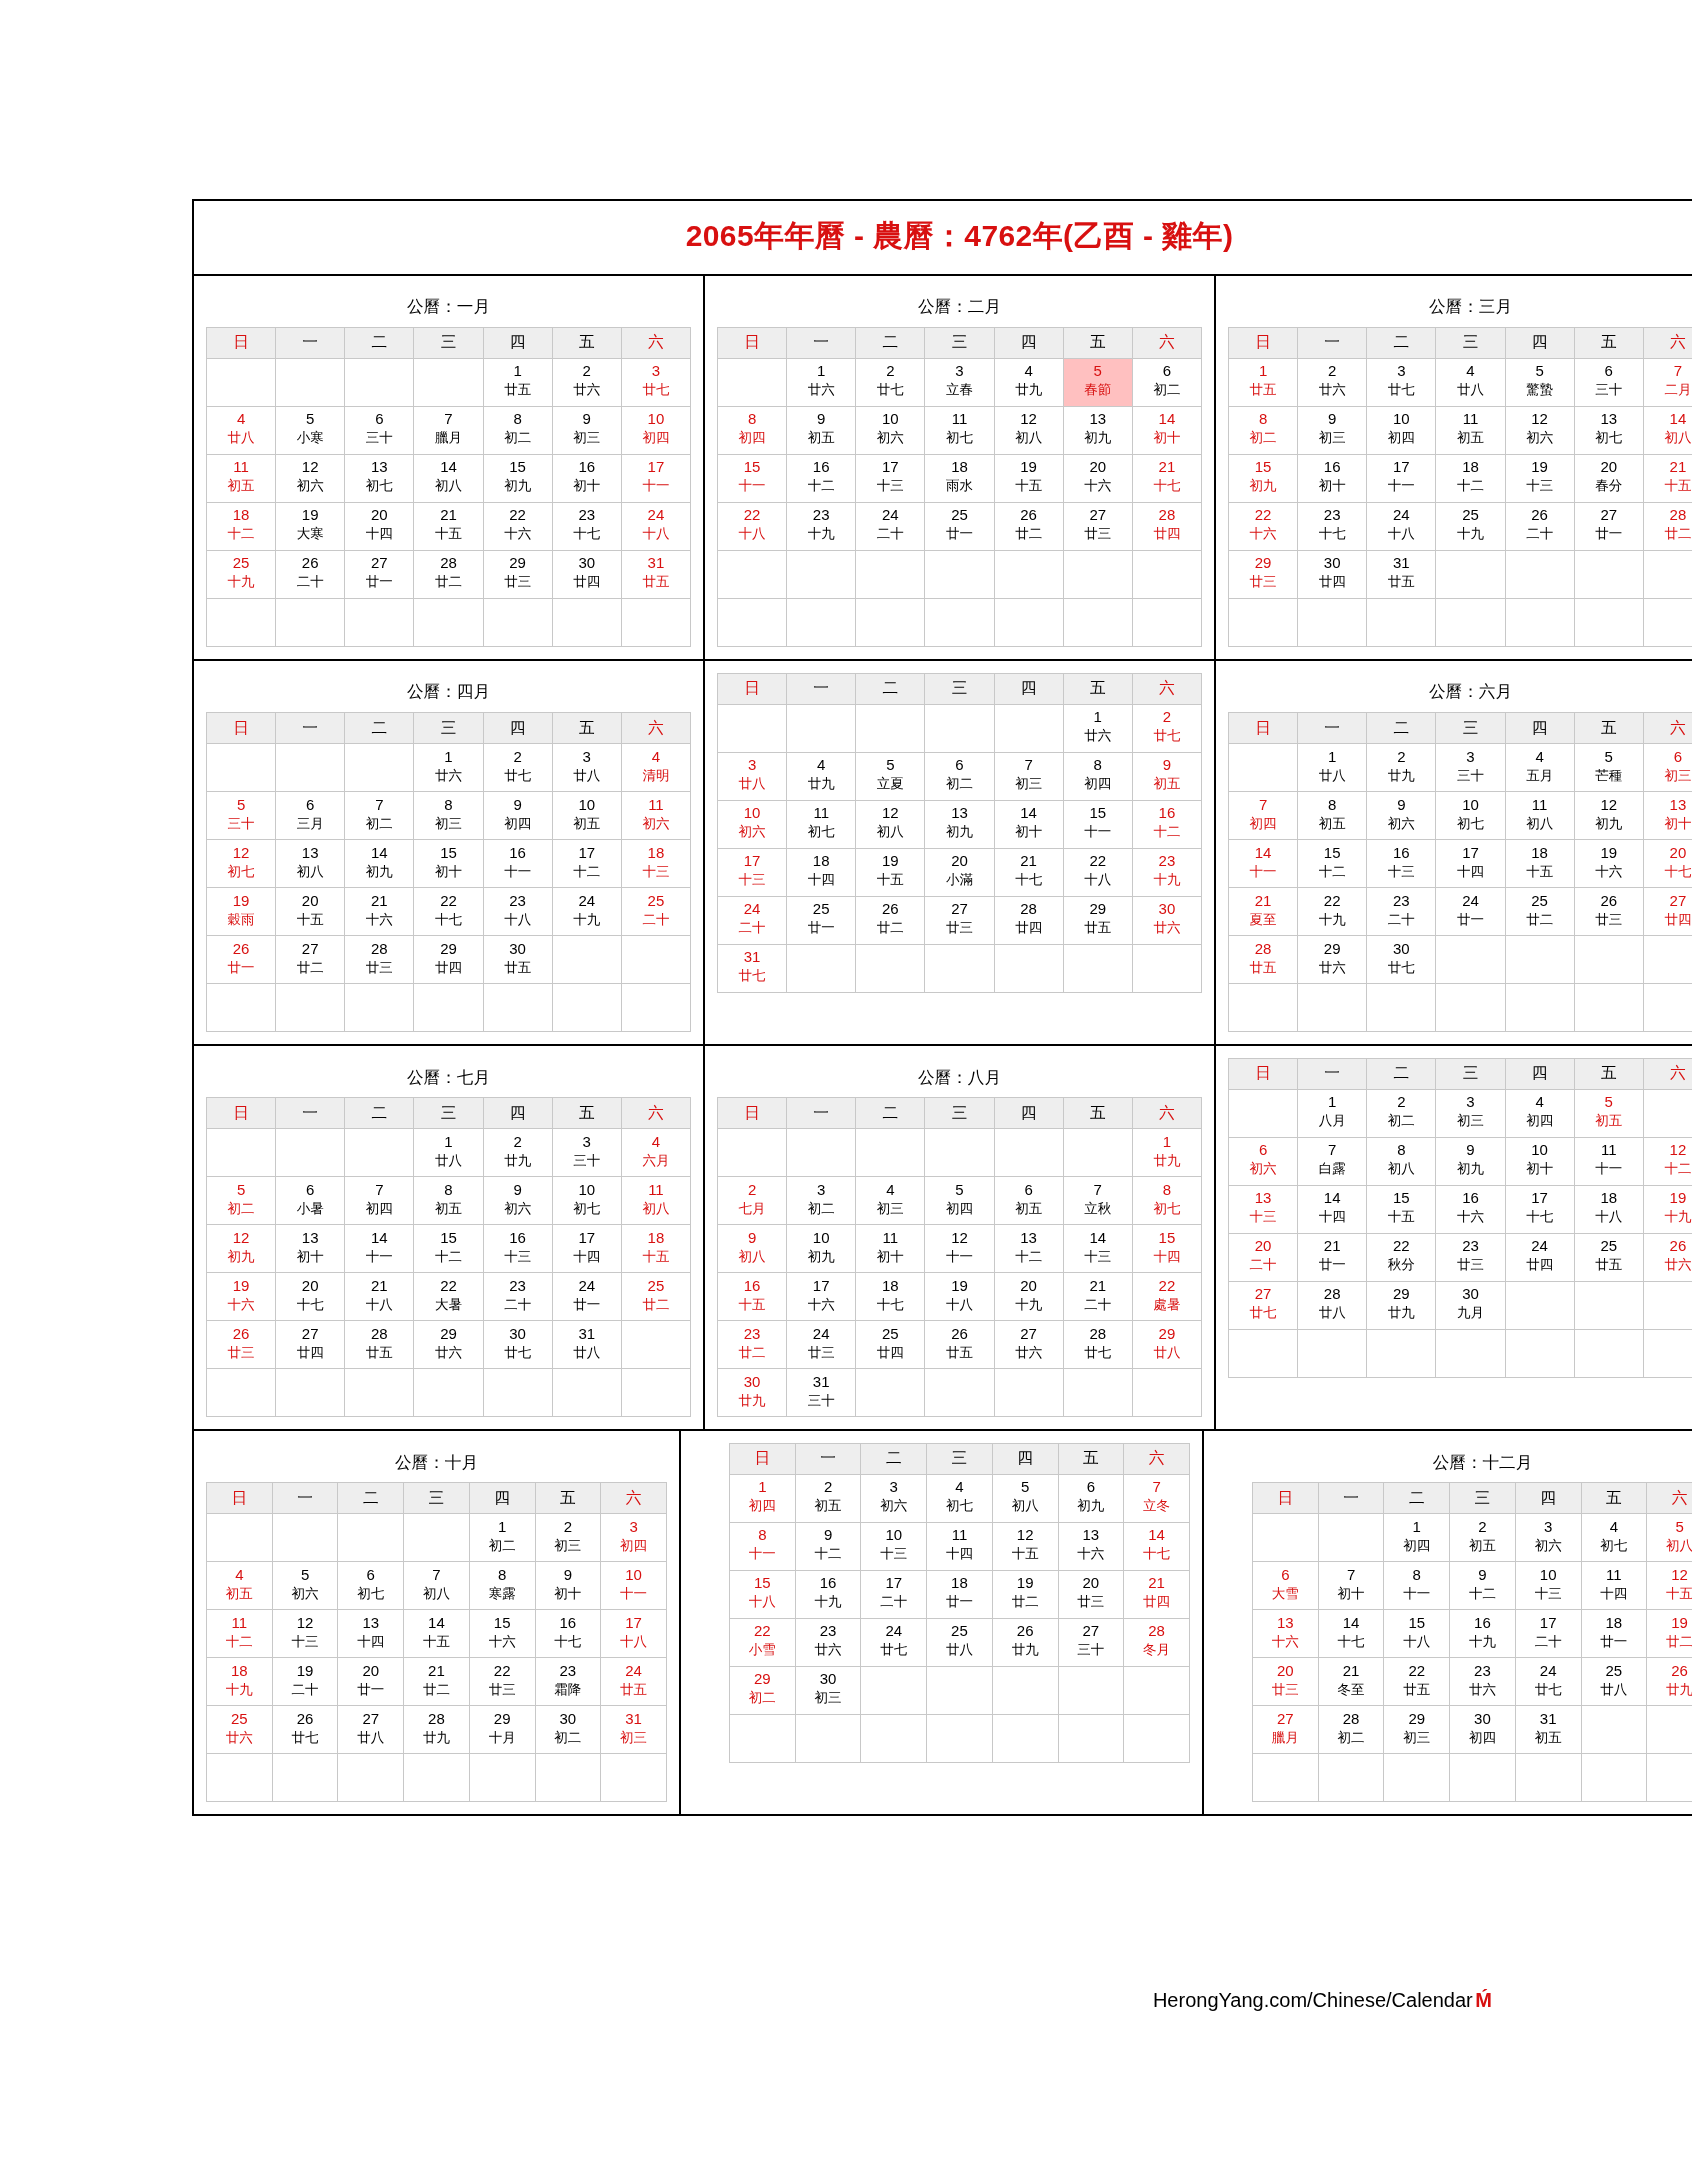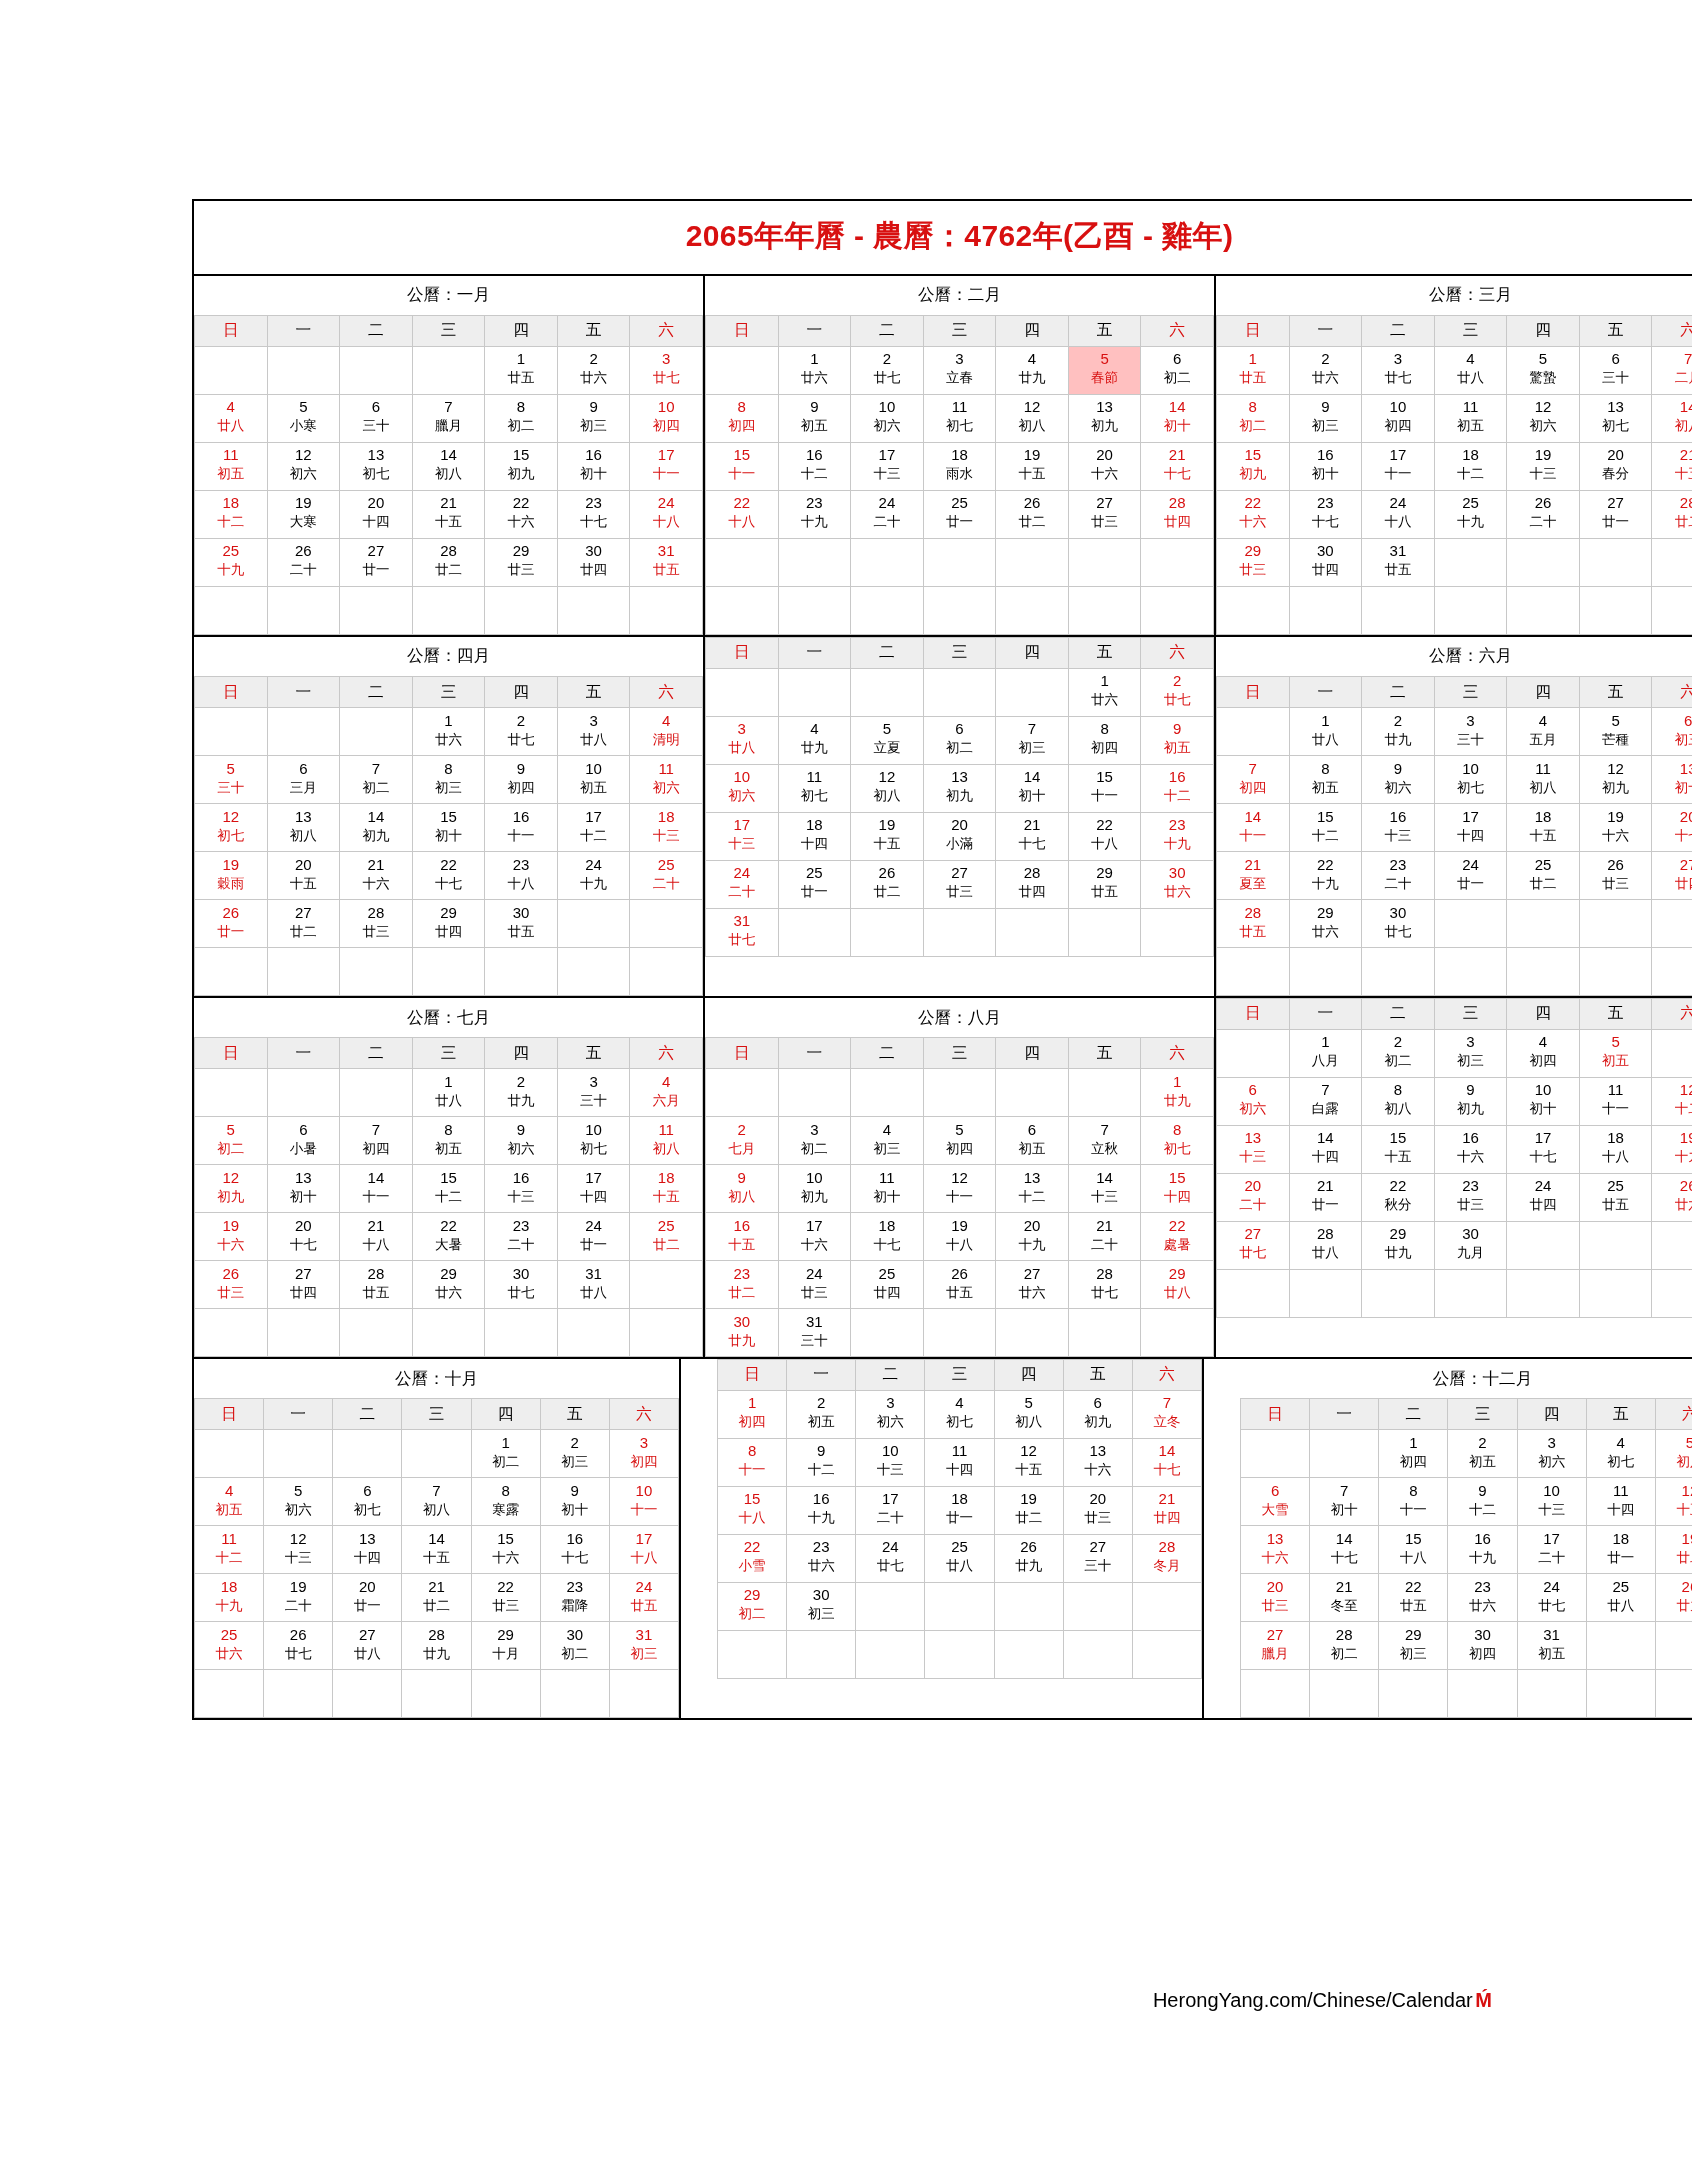--- a/index.html
+++ b/index.html
@@ -45,21 +45,21 @@
     border-bottom: 2.2px solid #000000;
   }
   .quarter-row:last-child {
     border-bottom: none;
     gap: 36px;
   }
   .month-block {
     flex: 1 1 0;
     border-right: 2.2px solid #000000;
     box-sizing: border-box;
-    padding: 0;
+    padding: 12px;
   }
   .month-block:last-child {
     border-right: none;
   }
   .month-title {
     text-align: center;
     font-size: 16.6px;
     padding: 8.7px 0 8.7px 0;
   }
   table.month {

